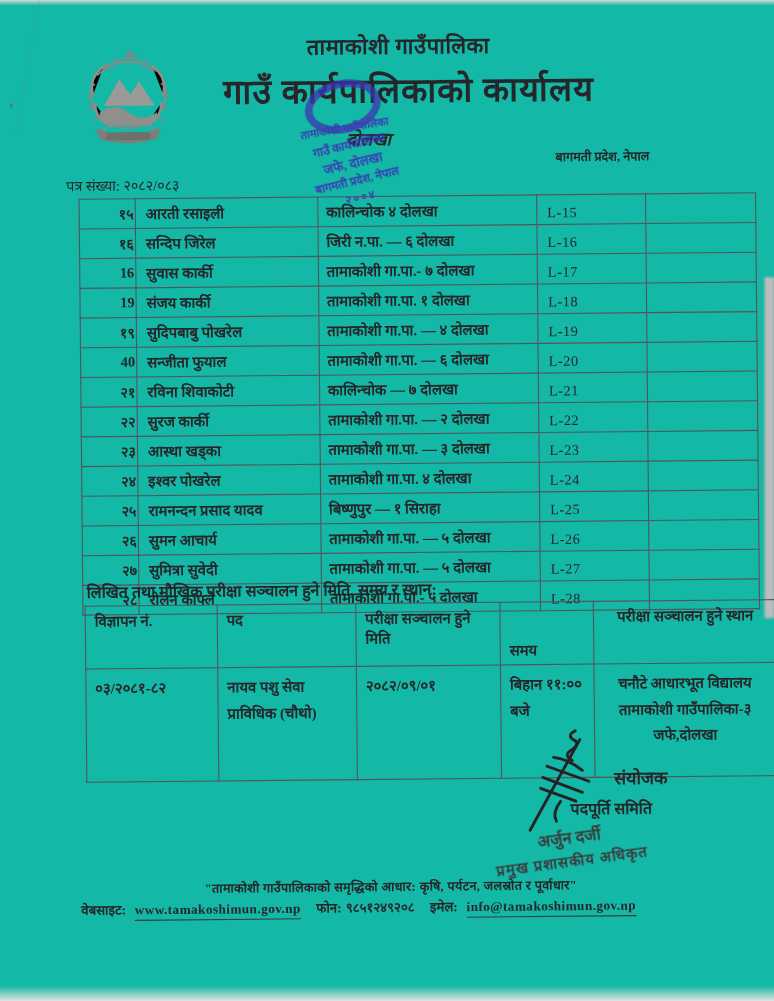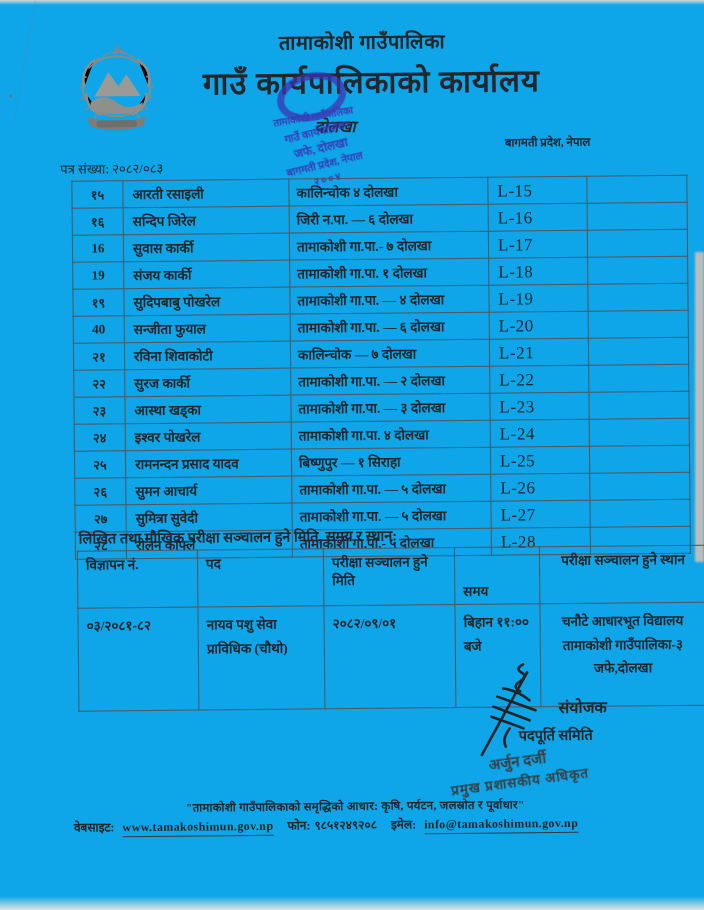--- a/index.html
+++ b/index.html
@@ -3,21 +3,21 @@
 <meta charset="utf-8">
 <style>
   html,body{margin:0;padding:0;}
   body{
     width:704px;height:910px;position:relative;overflow:hidden;
     background:#e8e8e6;
     font-family:"Liberation Serif","DejaVu Serif",serif;
     color:#26262a;
   }
   .scan{
-    position:absolute;inset:0;background:#0ea5e9;
+    position:absolute;inset:0;background:#14b8a6;
   }
   .page{
     position:absolute;inset:0;
     transform:rotate(-0.55deg);
     transform-origin:50% 50%;
   }
   
   .crease{
     position:absolute;left:8px;top:0;width:34px;height:120px;
     background:linear-gradient(100deg,transparent 48%,rgba(120,120,115,0.18) 50%,transparent 52%);
@@ -69,24 +69,24 @@
   .stamp .blob{
     position:absolute;left:34px;top:-14px;width:56px;height:34px;border-radius:50%;
     border:7px solid rgba(61,51,178,.8);
   }
 
   
   table{border-collapse:collapse;table-layout:fixed;}
   td,th{border:1px solid #55545c;overflow:hidden;}
   .tbl-main{position:absolute;left:74px;top:178px;width:578px;}
   .tbl-main td{height:23px;font-size:13.5px;font-weight:bold;vertical-align:middle;}
-  .tbl-main .c-sn{width:48px;text-align:center;font-size:13px;}
+  .tbl-main .c-sn{width:48px;text-align:right;font-size:13px;}
   .tbl-main .c-name{width:155px;padding-left:9px;}
   .tbl-main .c-addr{width:190px;padding-left:7px;}
-  .tbl-main .c-code{width:88px;padding-left:9px;font-family:"Liberation Serif",serif;font-weight:normal;font-size:17px;vertical-align:bottom;padding-bottom:2px;letter-spacing:.5px;}
+  .tbl-main .c-code{width:88px;padding-left:9px;font-family:"Liberation Serif",serif;font-weight:normal;font-size:13px;vertical-align:bottom;padding-bottom:2px;letter-spacing:.5px;}
   .tbl-main .c-blank{width:97px;}
 
   .exam-heading{
     position:absolute;left:78px;top:525px;font-size:14.5px;font-weight:bold;
   }
   .tbl-exam{position:absolute;left:76px;top:548px;width:552px;}
   .tbl-exam th{
     font-size:13.5px;font-weight:bold;text-align:left;vertical-align:top;
     padding:4px 6px 2px 8px;height:48px;
   }

